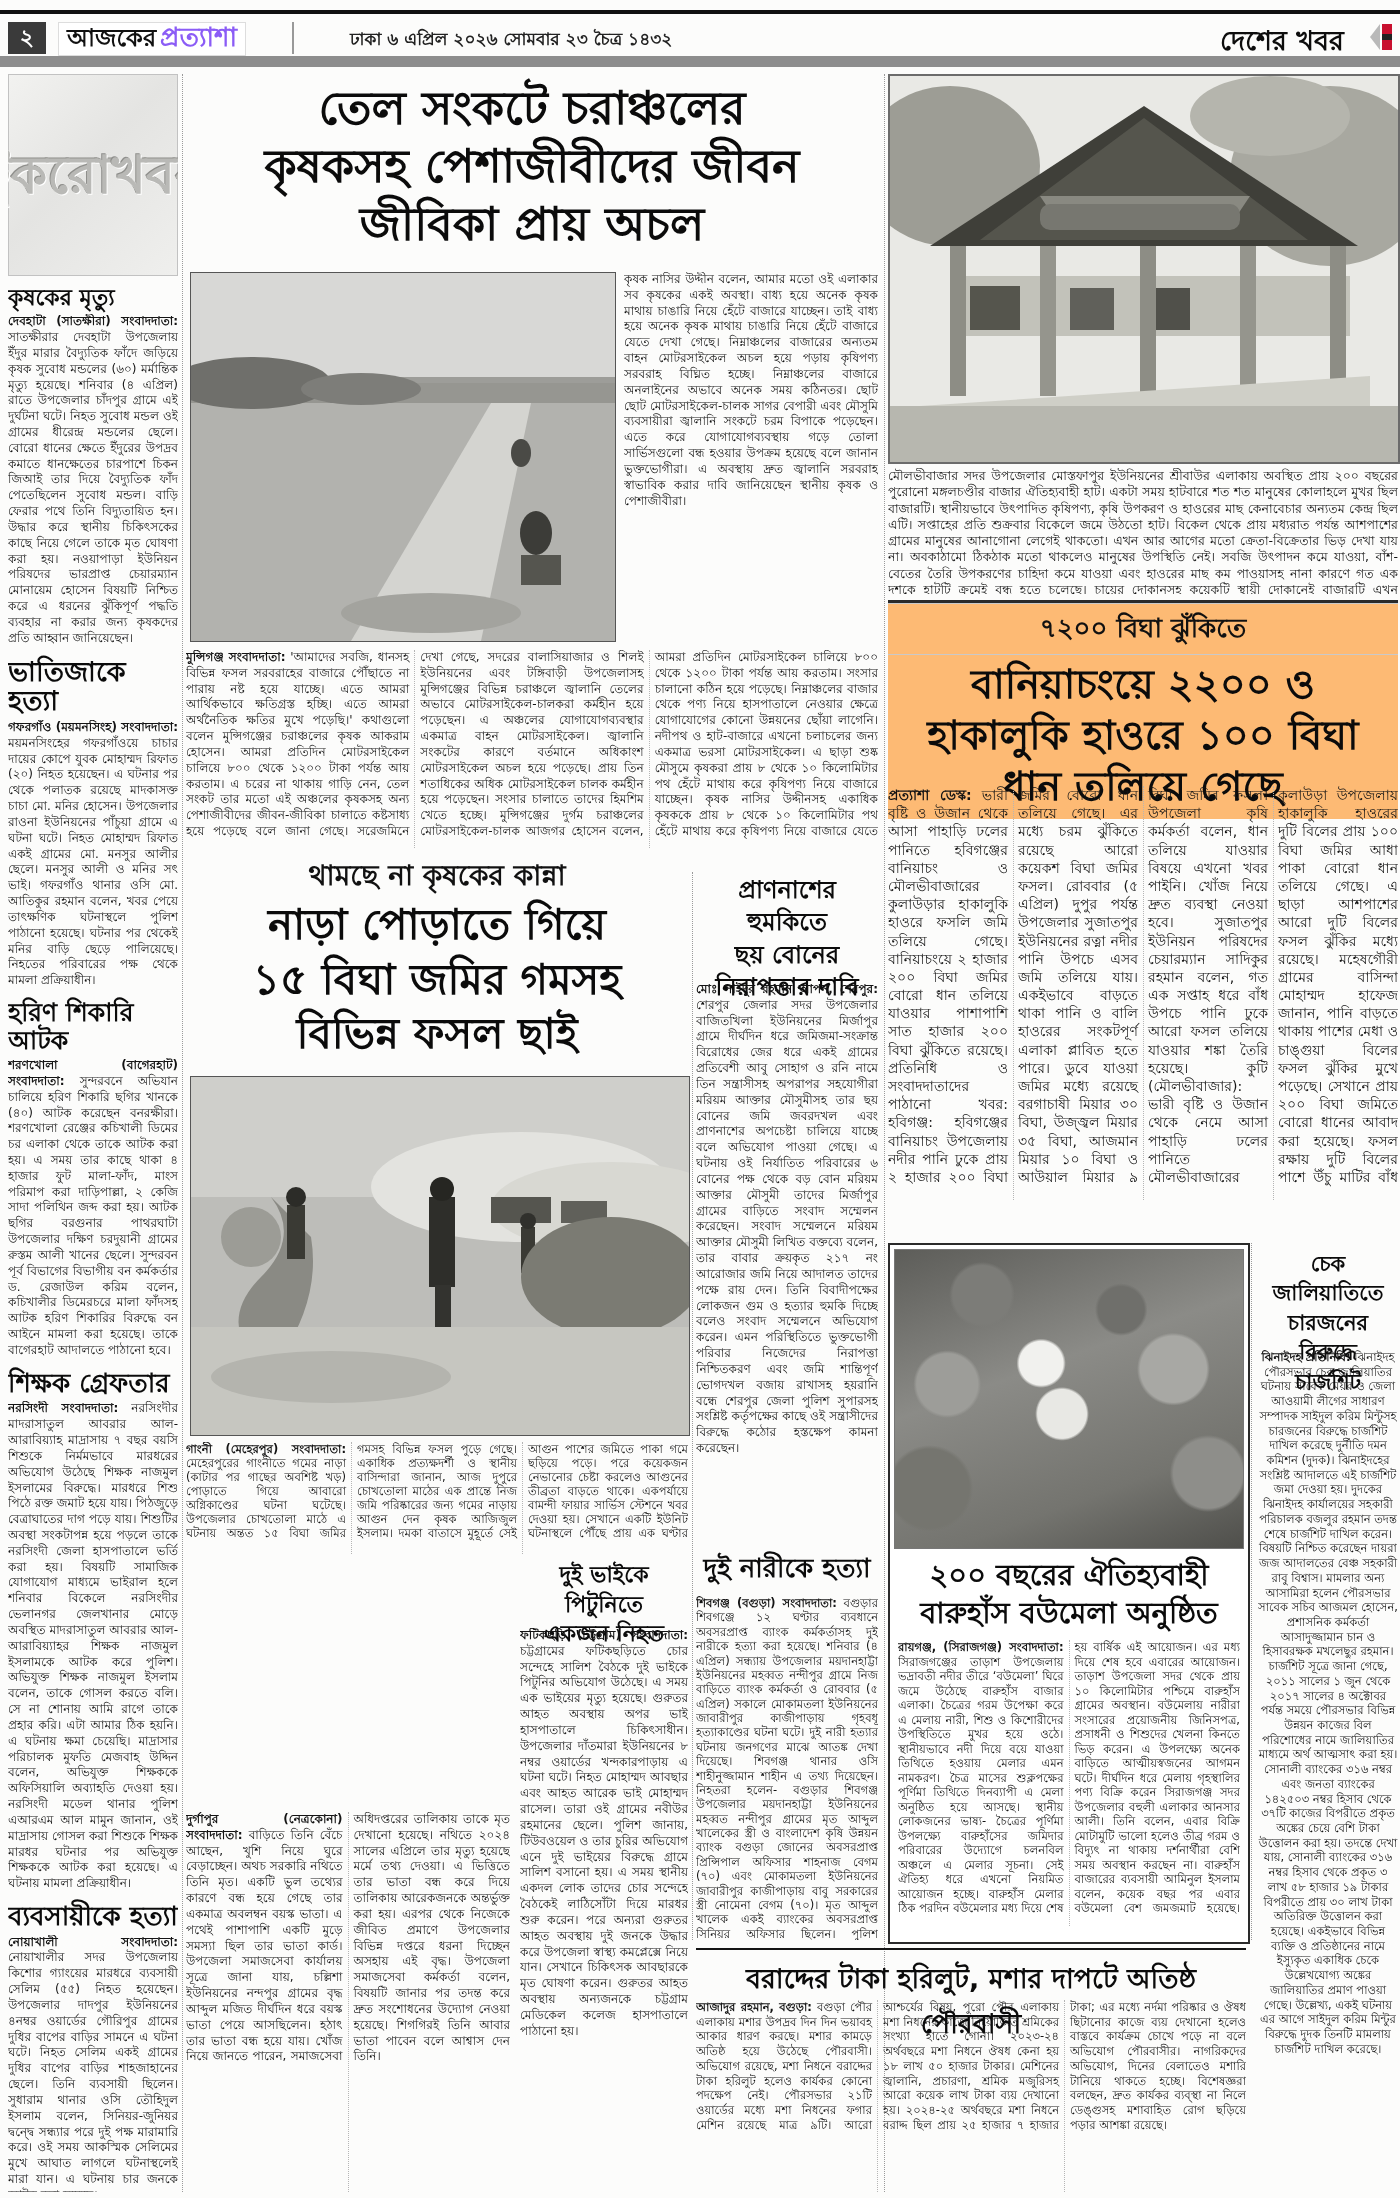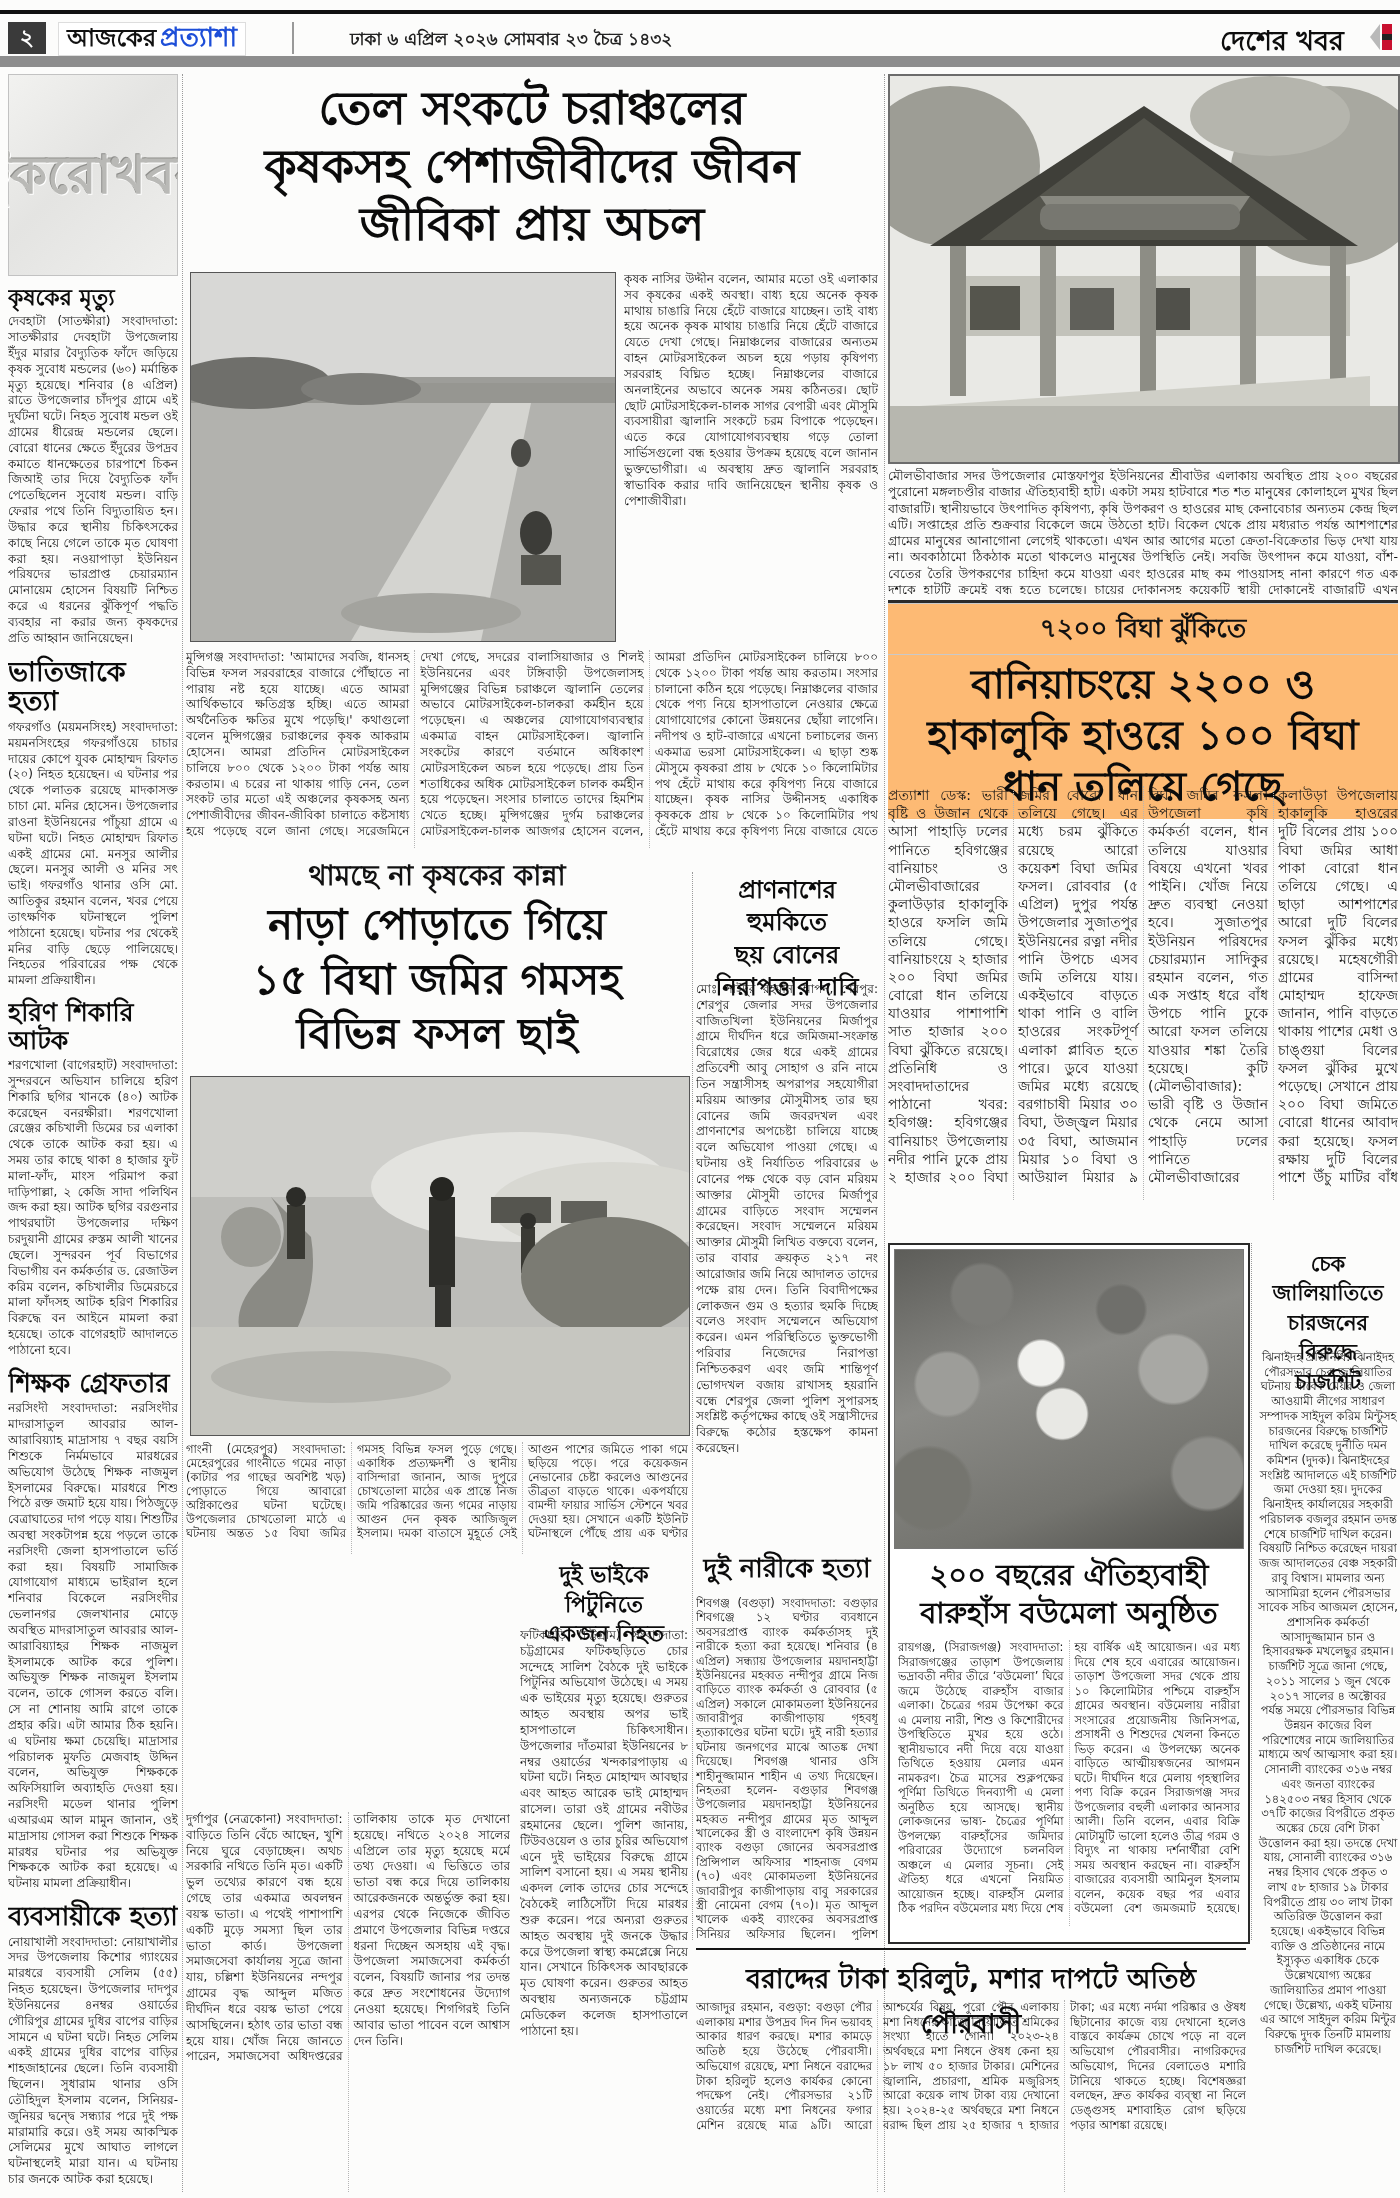--- a/index.html
+++ b/index.html
@@ -4,29 +4,29 @@
 <style>
   html,body{margin:0;padding:0;background:#e9e9e9;}
   .page{position:relative;width:1400px;height:2198px;margin:0 auto;background:#fcfcfb;
         font-family:"DejaVu Sans",sans-serif;color:#141414;overflow:hidden;}
   .abs{position:absolute;}
   .top-rule{left:0;top:10px;width:1400px;height:4px;background:#101010;border-bottom:6px solid #fcfcfb;box-shadow:0 8px 0 -6px #101010;}
   .pagenum{left:8px;top:22px;width:38px;height:32px;background:#3a3a3a;color:#fff;font-size:22px;font-weight:bold;
            display:flex;align-items:center;justify-content:center;}
   .logo{left:58px;top:22px;height:32px;display:flex;align-items:center;gap:4px;background:#fff;padding:0 8px;border:1px solid #ddd;}
   .logo-black{font-size:24px;font-weight:900;color:#111;}
-  .logo-red{font-size:26px;font-weight:900;color:#1d4ed8;}
+  .logo-red{font-size:26px;font-weight:900;color:#8b5cf6;}
   .logo-divider{left:292px;top:22px;width:2px;height:32px;background:#999;}
   .dateline{left:350px;top:26px;font-size:17px;font-weight:bold;color:#222;}
   .section-title{left:1220px;top:20px;font-size:27px;font-weight:900;color:#0d0d0d;text-align:center;}
   .section-icon{left:1368px;top:22px;width:26px;height:30px;}
   .gray-rule{left:0;top:56px;width:1400px;height:11px;background:#8d8d8d;}
   .vsep{border-left:1px dotted #9a9a9a;width:0;}
   .body-text{font-size:12px;line-height:1.32;text-align:justify;overflow:hidden;}
-  .body-text b{font-weight:normal;}
+  .body-text b{font-weight:bold;}
   .cols-2{column-count:2;column-gap:11px;column-rule:1px dotted #b5b5b5;}
   .cols-3{column-count:3;column-gap:11px;column-rule:1px dotted #b5b5b5;}
   .cols-4{column-count:4;column-gap:10px;column-rule:1px dotted #b5b5b5;}
   .headline{font-weight:900;text-align:center;white-space:pre-line;color:#0b0b0b;}
   .kicker{font-weight:900;text-align:center;color:#111;}
   .rail{overflow:hidden;}
   .rail h3{margin:10px 0 4px 0;font-weight:900;color:#0b0b0b;line-height:1.1;}
   .rail p{margin:0;}
   .tukro-box{width:168px;height:200px;border:1px solid #c2c2c2;background:linear-gradient(135deg,#f2f2f0 0%,#e4e4e2 45%,#efefed 100%);
              display:flex;flex-direction:row;align-items:center;justify-content:center;}

